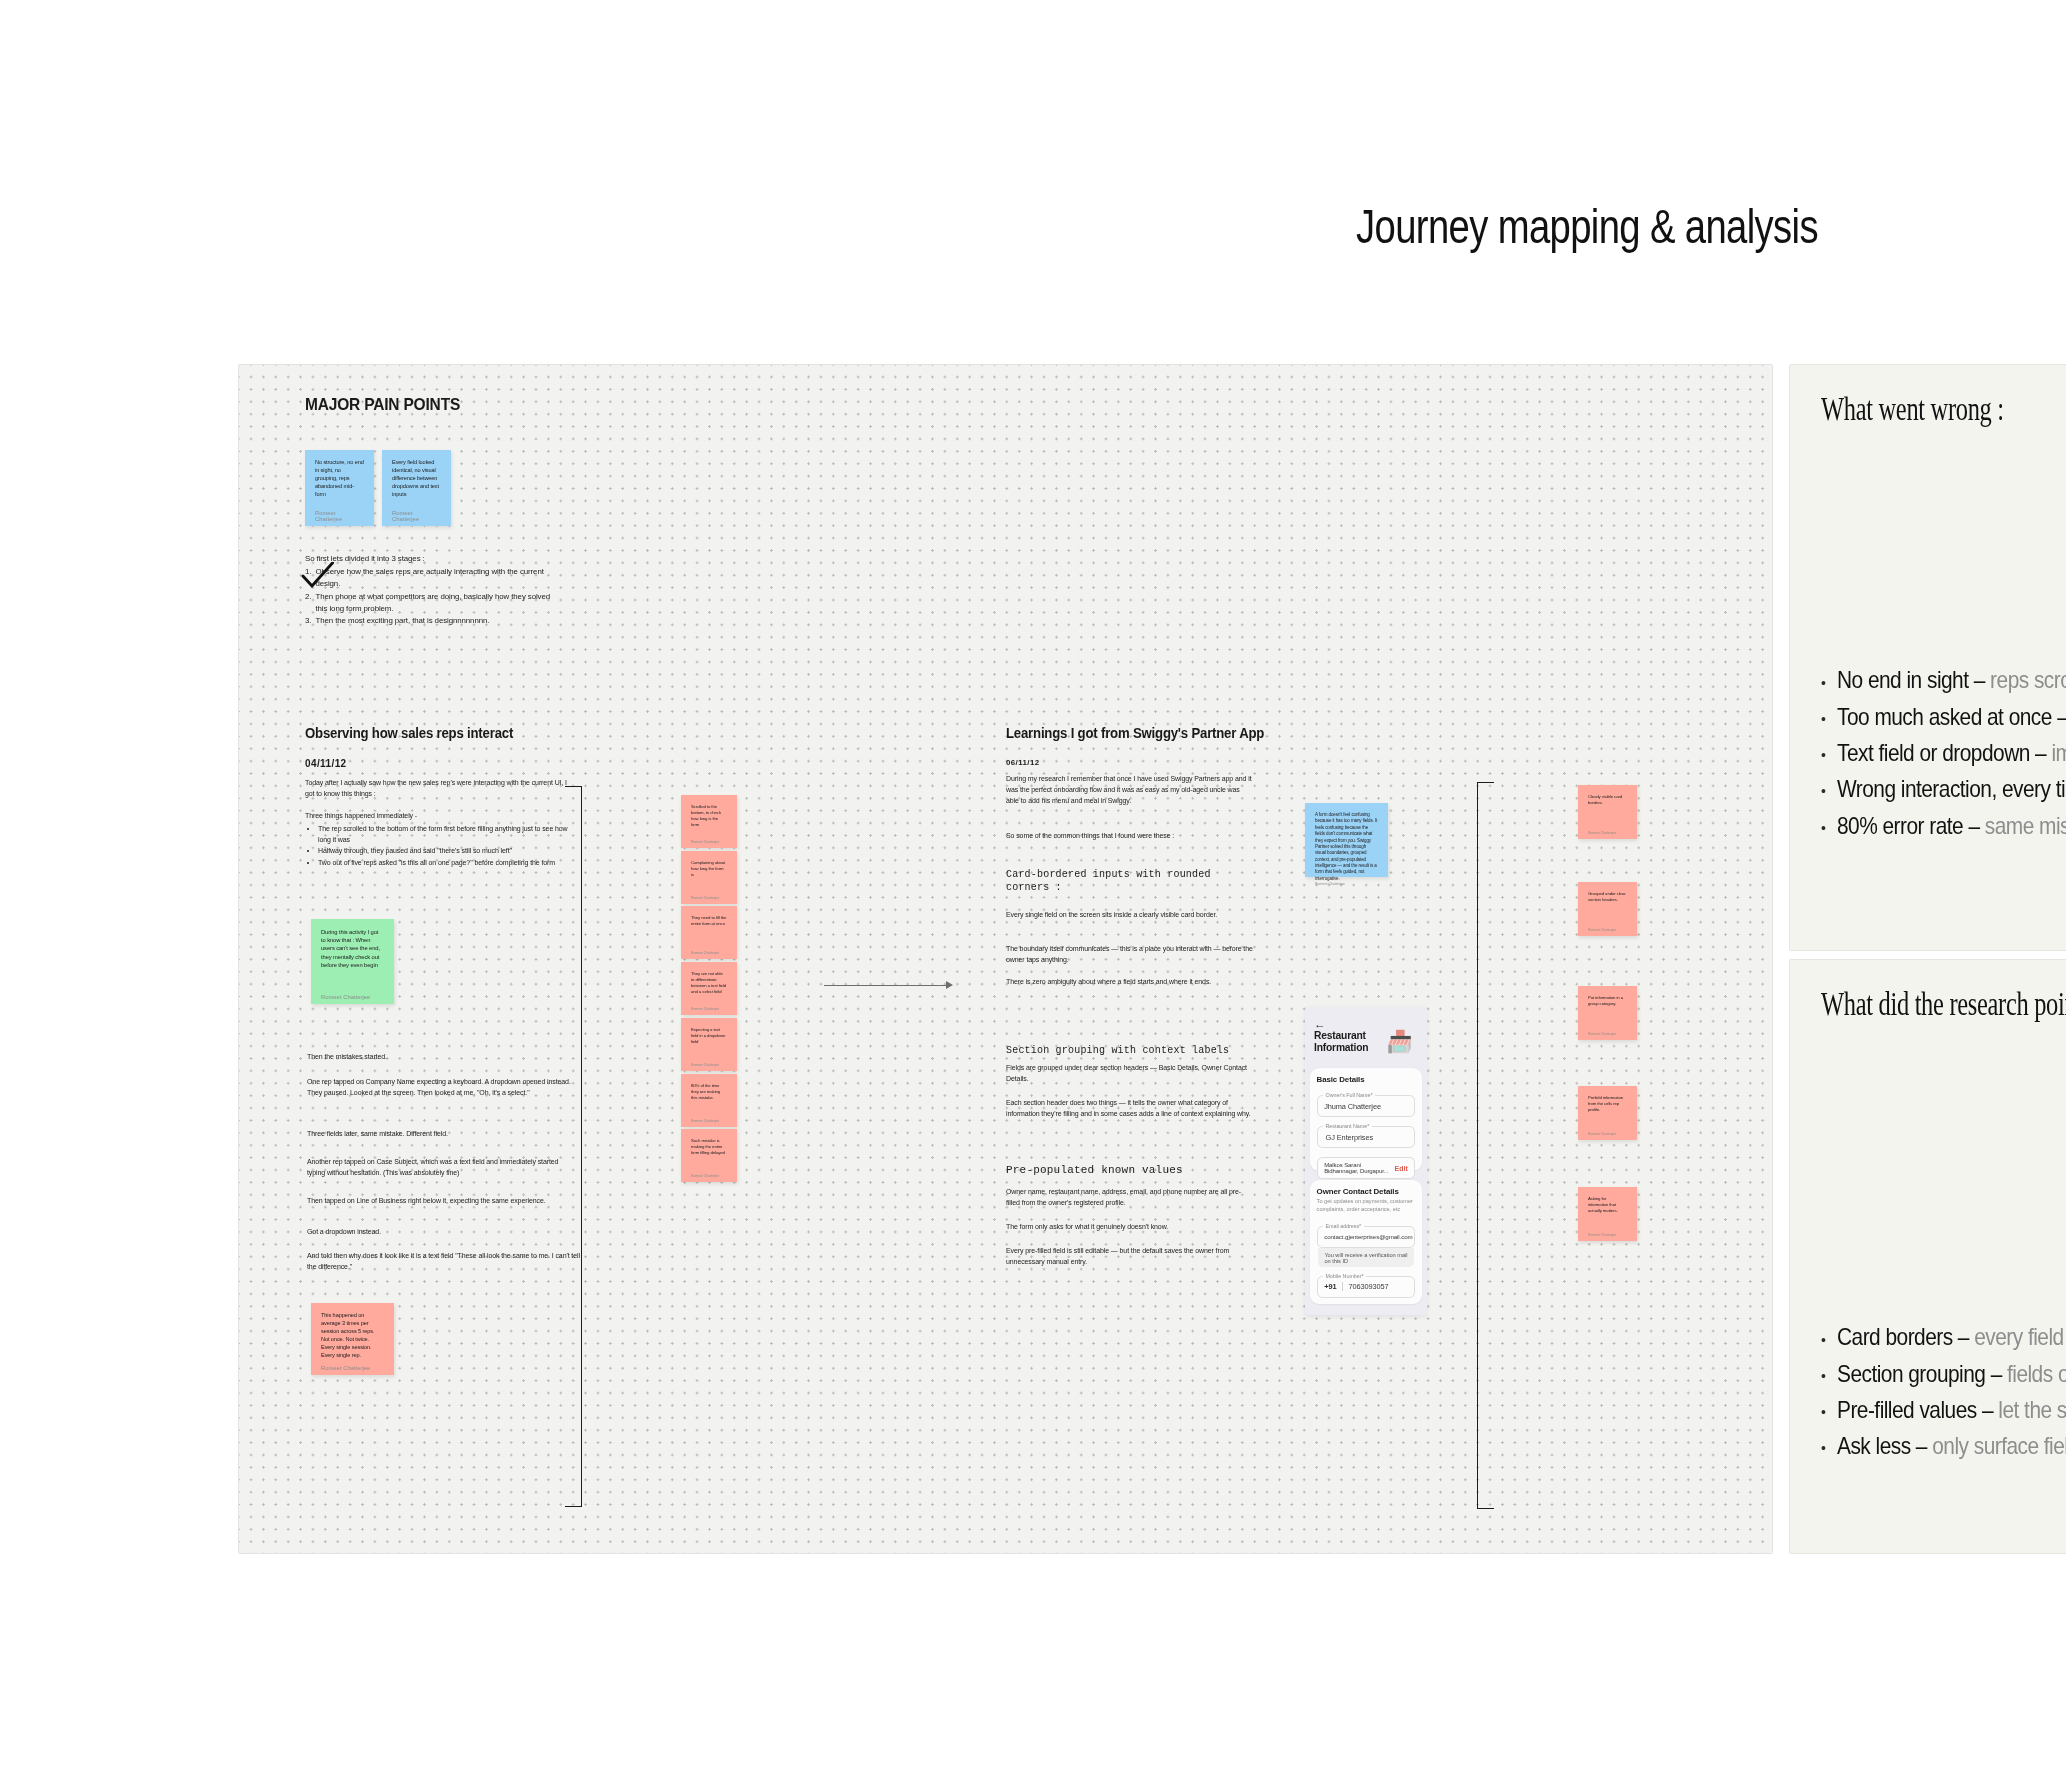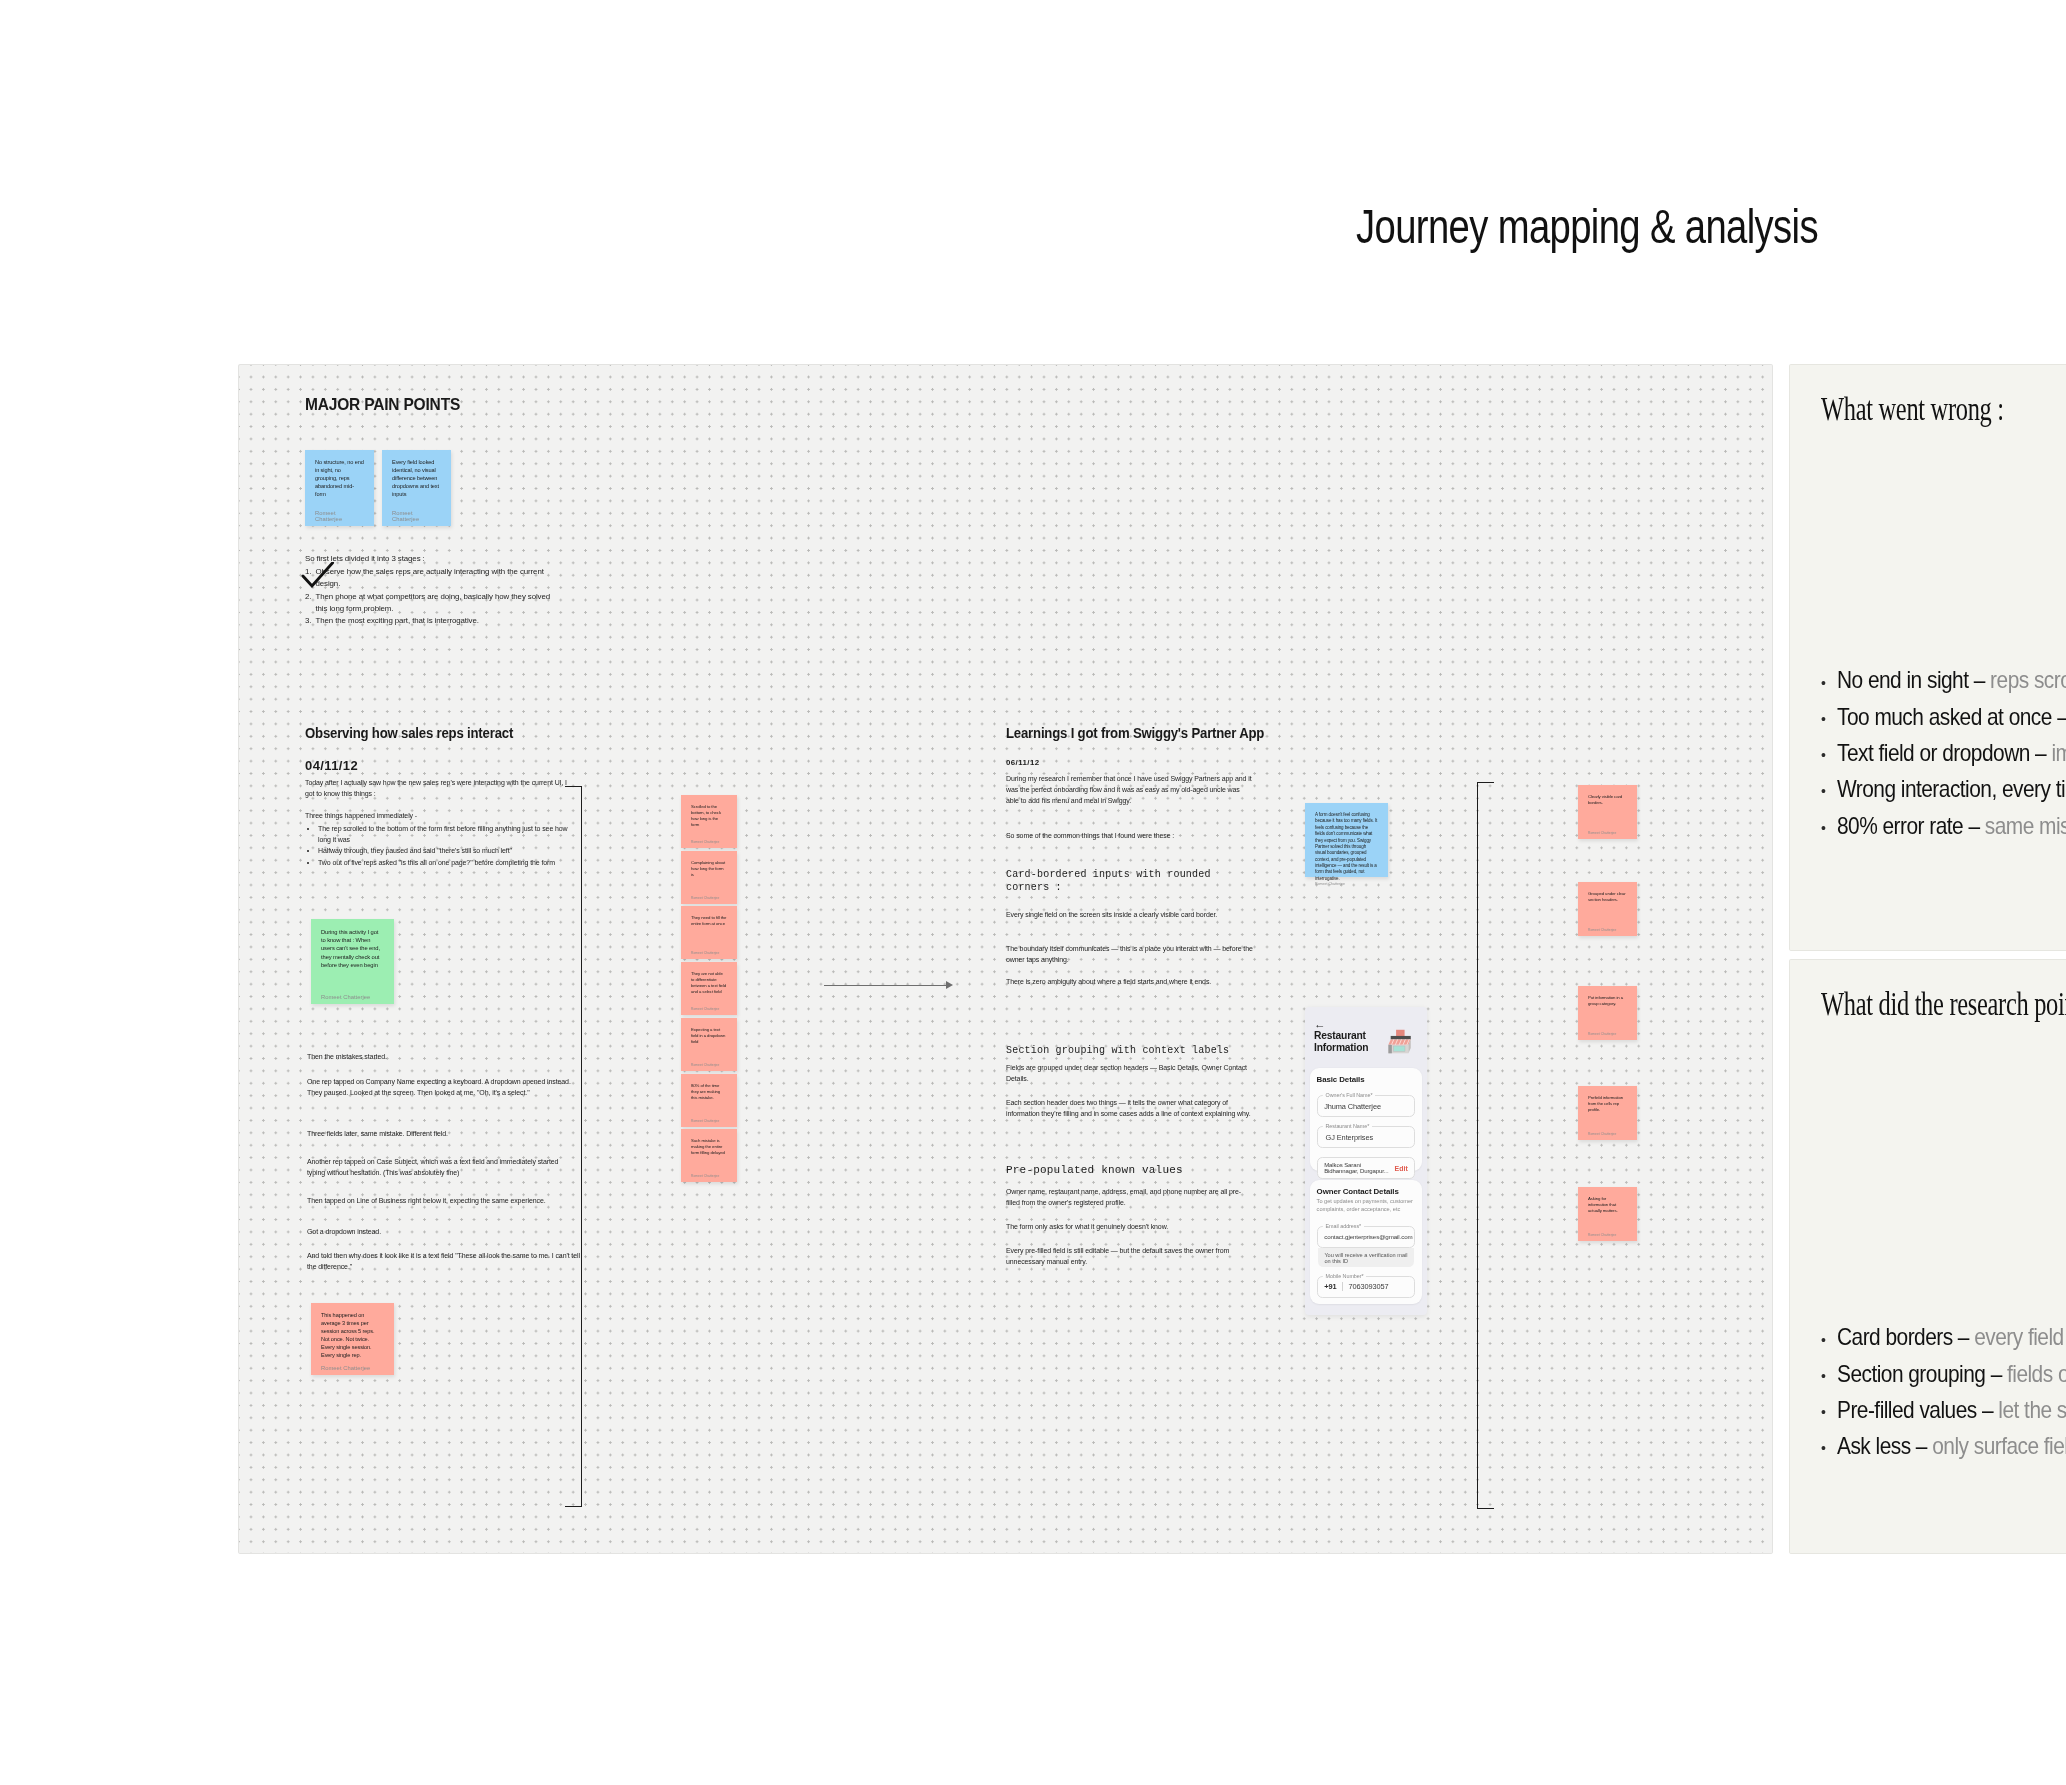--- a/index.html
+++ b/index.html
@@ -273,27 +273,27 @@
     <li>
         <span>1.</span>
         <span>Observe how the sales reps are actually interacting with the current design.</span>
       </li>
     <li>
         <span>2.</span>
         <span>Then phone at what competitors are doing, basically how they solved this long form problem.</span>
       </li>
     <li>
         <span>3.</span>
-        <span>Then the most exciting part, that is interrogative.</span>
+        <span>Then the most exciting part, that is designnnnnnnn.</span>
       </li>
   </ol>
 
   <div class="board-h1" style="left:66px; top:360px; font-size:14px;">Observing how sales reps interact</div>
 
-  <div class="date-label" style="left:66px; top:393px; font-size:13px;">04/11/12</div>
+  <div class="date-label" style="left:66px; top:393px; font-size:10px;">04/11/12</div>
 
   <div class="body-text" style="left:66px; top:413px; width:264px; font-size:7px;">Today after I actually saw how the new sales rep's were interacting with the current UI, I got to know this things :</div>
 
   <div class="body-text" style="left:66px; top:446px; width:264px; font-size:7px;">Three things happened immediately -</div>
 
   <ul class="bul-list body-text" style="left:70px; top:459px; width:260px; font-size:7px;">
     <li>The rep scrolled to the bottom of the form first before filling anything just to see how long it was</li>
     <li>Halfway through, they paused and said "there's still so much left"</li>
     <li>Two out of five reps asked "is this all on one page?" before completing the form</li>
   </ul>

